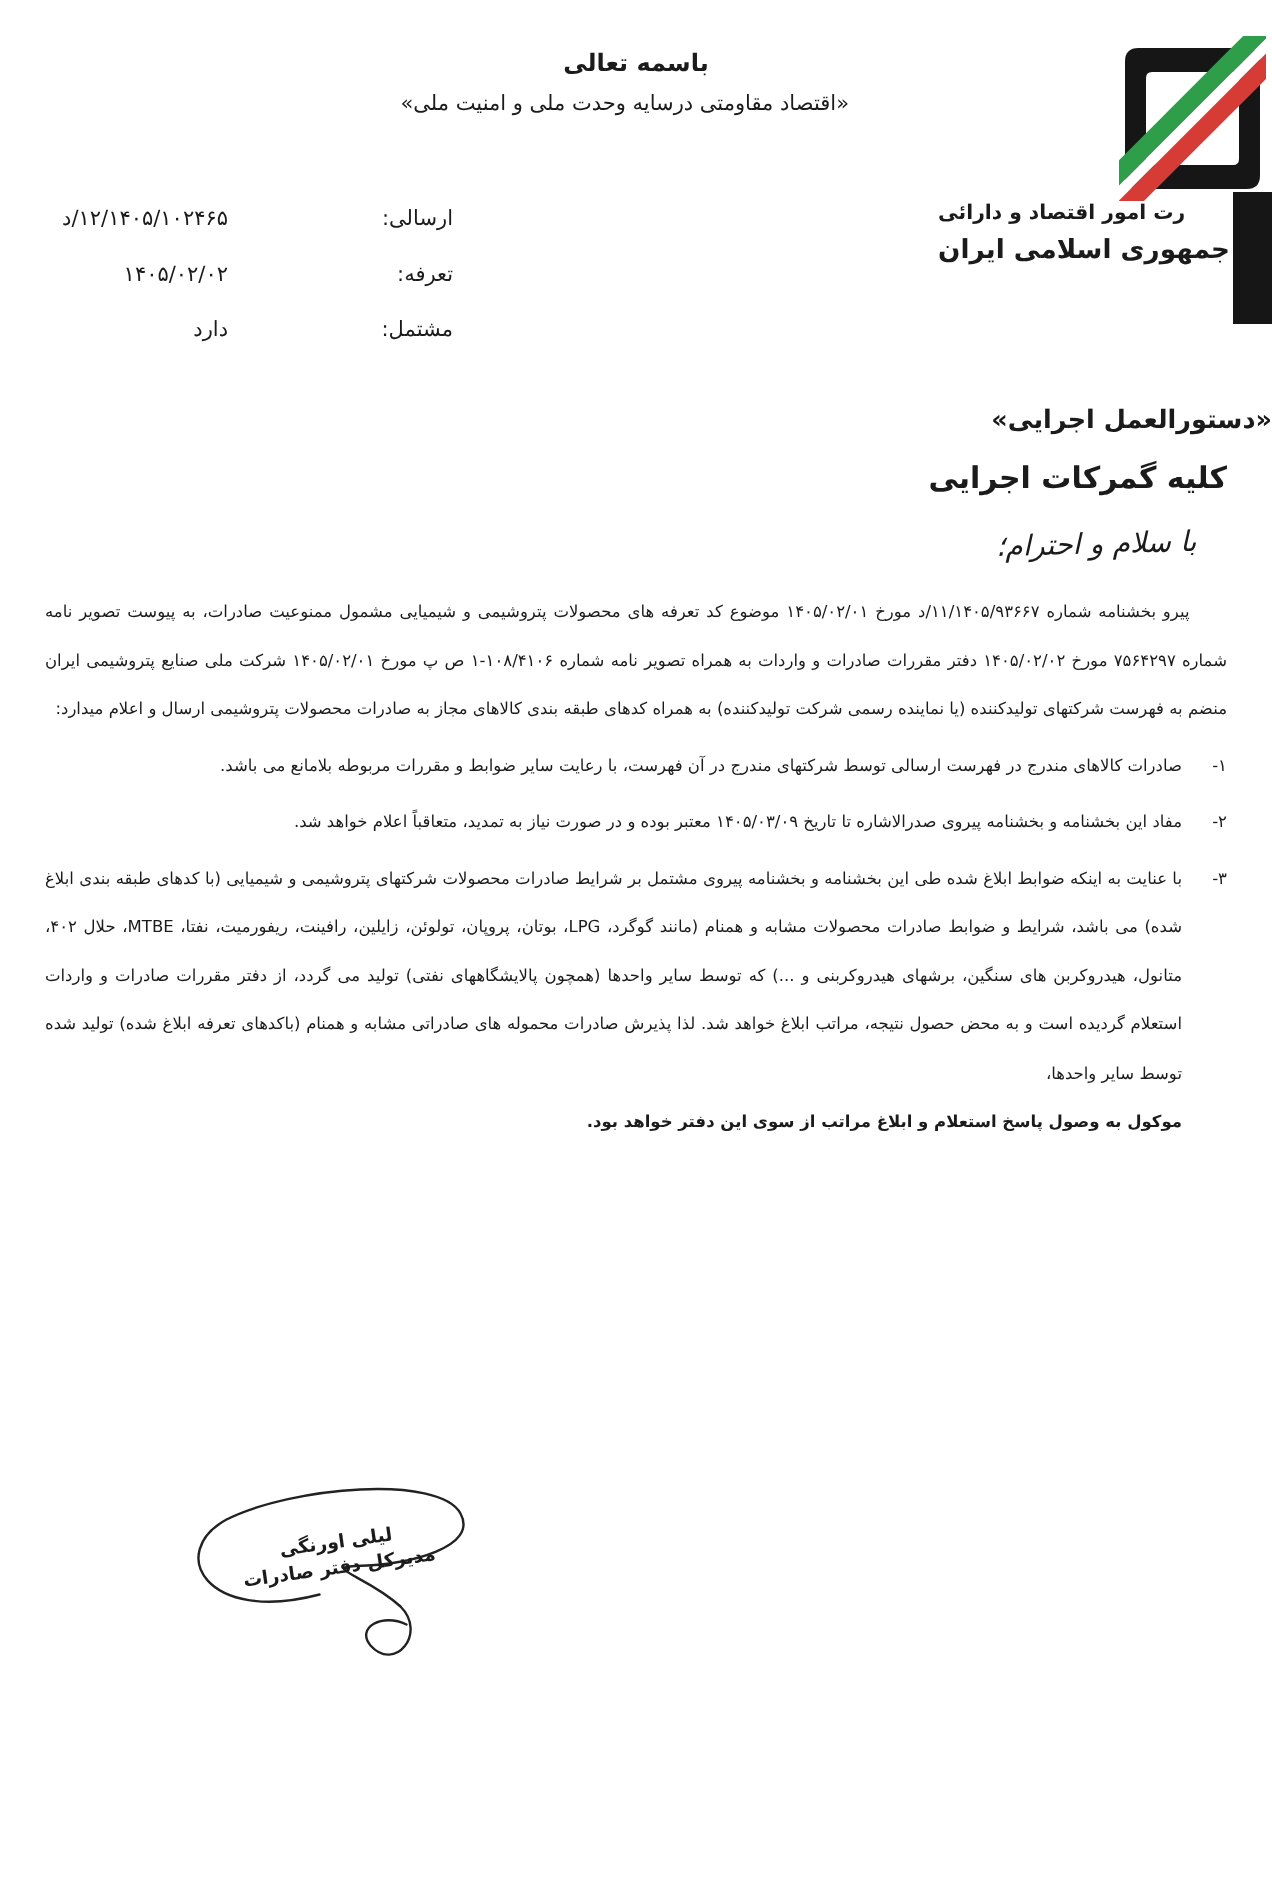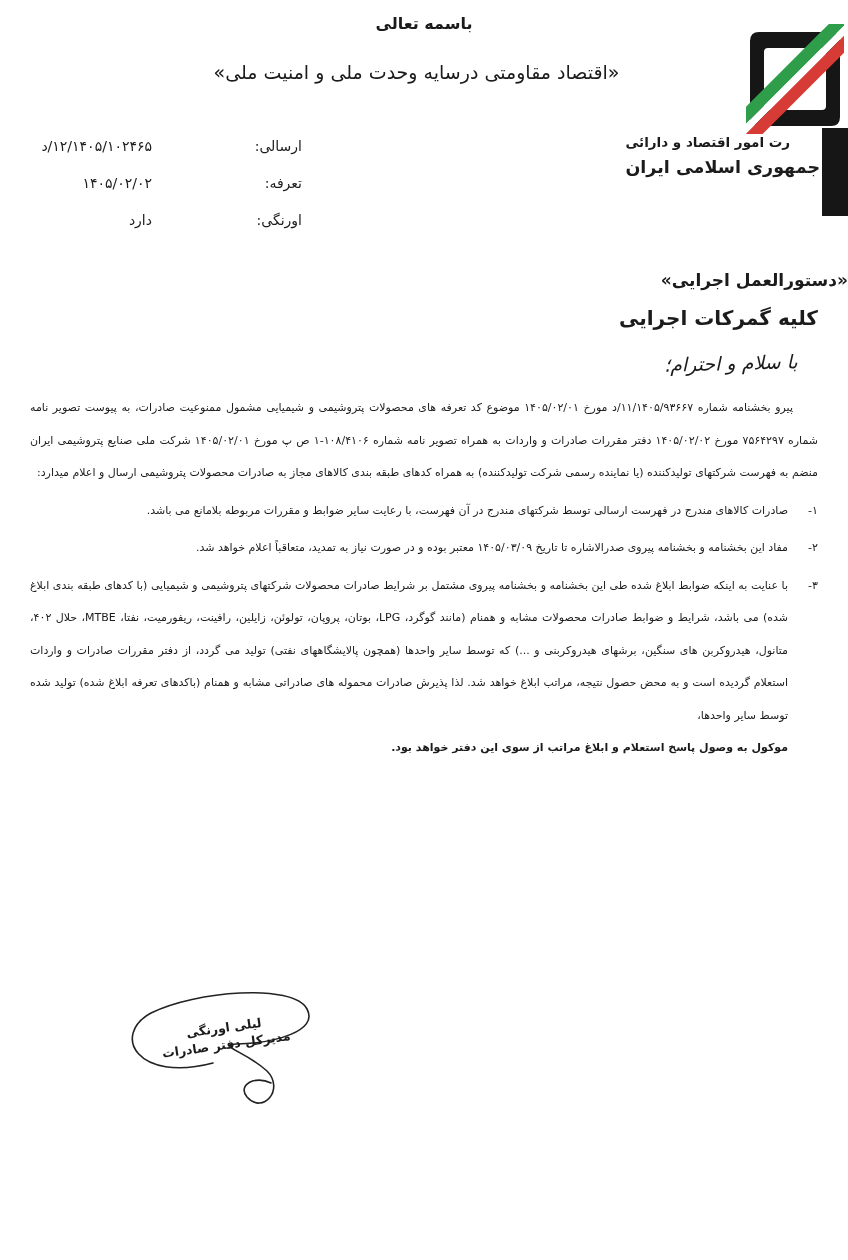--- a/index.html
+++ b/index.html
@@ -4,22 +4,22 @@
 <style>
   html,body { margin:0; padding:0; }
   body {
     width:848px; height:1260px;
     background:#ffffff;
     position:relative;
     overflow:hidden;
     font-family:"DejaVu Sans", sans-serif;
     color:#1b1b1b;
   }
-  .bismillah { position:absolute; top:14px; left:0; right:0; text-align:center; font-weight:bold; font-size:16px; }
-  .slogan    { position:absolute; top:61px; left:0; right:15px; text-align:center; font-size:19px; direction:rtl; }
+  .bismillah { position:absolute; top:32px; left:0; right:0; text-align:center; font-weight:bold; font-size:16px; }
+  .slogan    { position:absolute; top:61px; left:0; right:15px; text-align:center; font-size:14px; direction:rtl; }
 
   .logo { position:absolute; top:24px; right:4px; width:98px; height:110px; }
 
   .ministry  { position:absolute; top:134px; right:28px; text-align:left; direction:rtl; white-space:nowrap; }
   .ministry .l1 { font-size:13.5px; font-weight:bold; margin-bottom:7px; }
   .ministry .l2 { font-size:17.5px; font-weight:bold; }
   .edge-bar { position:absolute; top:128px; right:0; width:26px; height:88px; background:#161616; }
 
   .meta { position:absolute; top:138px; left:10px; width:292px; direction:rtl; font-size:14px; }
   .meta-row  { display:flex; margin-bottom:21px; }
@@ -69,21 +69,21 @@
 <div class="meta">
   <div class="meta-row">
     <span class="meta-label">ارسالی:</span>
     <span class="meta-value">۱۲/۱۴۰۵/۱۰۲۴۶۵/د</span>
   </div>
   <div class="meta-row">
     <span class="meta-label">تعرفه:</span>
     <span class="meta-value">۱۴۰۵/۰۲/۰۲</span>
   </div>
   <div class="meta-row">
-    <span class="meta-label">اورنگی:</span>
+    <span class="meta-label">مشتمل:</span>
     <span class="meta-value">دارد</span>
   </div>
 </div>
 
 <div class="doc-title">«دستورالعمل اجرایی»</div>
 <div class="recipient">کلیه گمرکات اجرایی</div>
 <div class="salutation">با سلام و احترام؛</div>
 
 <div class="body-text">
   <div class="intro">پیرو بخشنامه شماره ۱۱/۱۴۰۵/۹۳۶۶۷/د مورخ ۱۴۰۵/۰۲/۰۱ موضوع کد تعرفه های محصولات پتروشیمی و شیمیایی مشمول ممنوعیت صادرات، به پیوست تصویر نامه شماره ۷۵۶۴۲۹۷ مورخ ۱۴۰۵/۰۲/۰۲ دفتر مقررات صادرات و واردات به همراه تصویر نامه شماره ۱۰۸/۴۱۰۶-۱ ص پ مورخ ۱۴۰۵/۰۲/۰۱ شرکت ملی صنایع پتروشیمی ایران منضم به فهرست شرکتهای تولیدکننده (یا نماینده رسمی شرکت تولیدکننده) به همراه کدهای طبقه بندی کالاهای مجاز به صادرات محصولات پتروشیمی ارسال و اعلام میدارد:</div>

